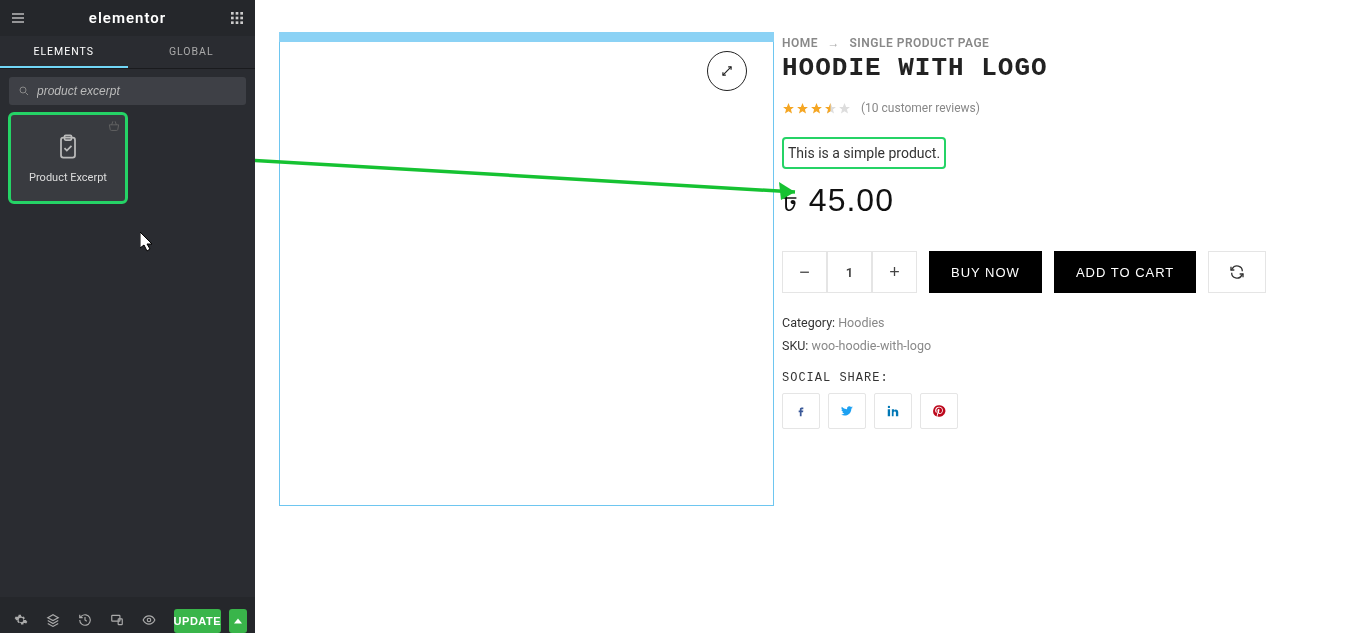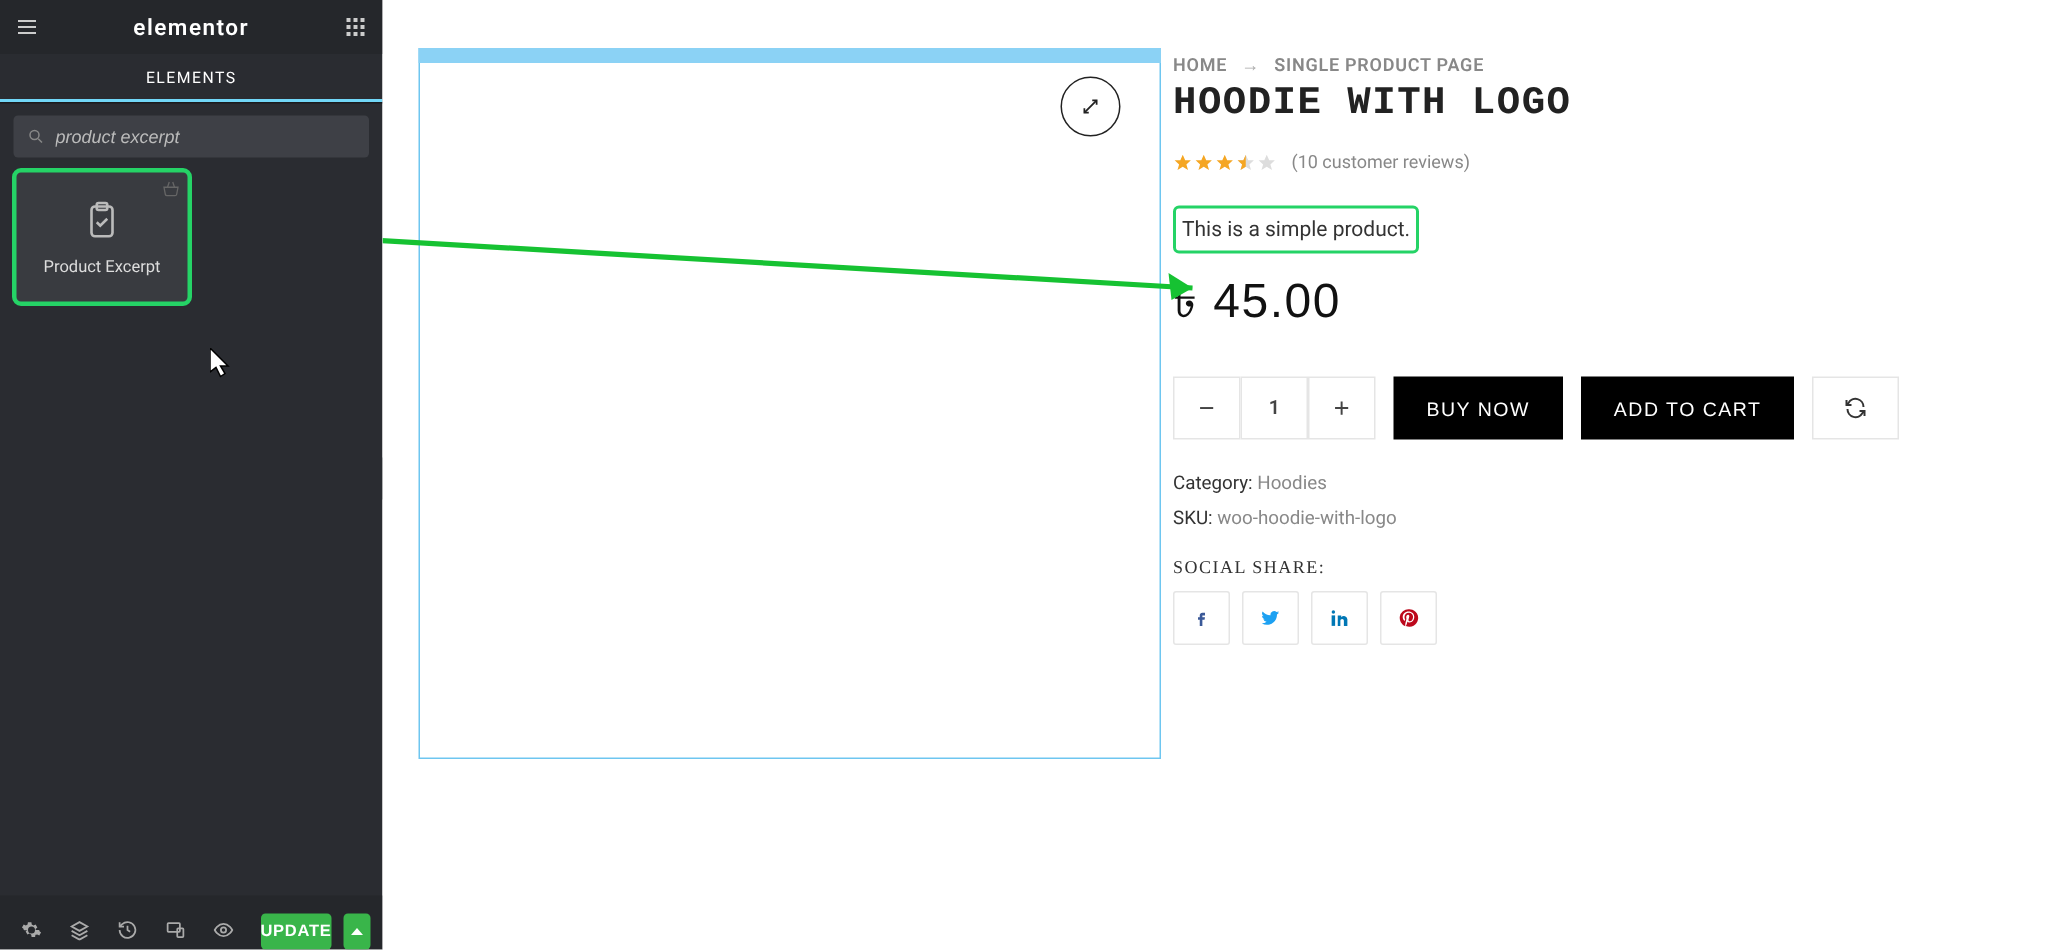--- a/index.html
+++ b/index.html
@@ -57,21 +57,21 @@
   .qty{ display:flex;}
   .qty button, .qty .val{ width:45px; height:42px; border:1px solid #e5e5e5; background:#fff; display:flex; align-items:center; justify-content:center; font-size:18px; color:#444; cursor:pointer;}
   .qty .val{ font-size:13px; cursor:default; font-weight:600;}
   .dark-btn{ height:42px; background:#000; color:#fff; border:none; padding:0 22px; font-family: Impact, "Arial Narrow Bold", sans-serif; font-size:13px; letter-spacing:1px; cursor:pointer;}
   .compare-btn{ width:58px; height:42px; border:1px solid #e5e5e5; background:#fff; display:flex; align-items:center; justify-content:center; cursor:pointer;}
   .compare-btn svg{ width:16px; height:16px;}
 
   .meta{ font-size:12.5px; color:#444; margin-bottom:8px;}
   .meta .label{ color:#333; font-weight:400;}
   .meta .val{ color:#888;}
-  .share-label{ font-family: Liberation Serif, serif; font-size:12px; letter-spacing:1px; color:#333; margin-top:18px; margin-bottom:8px;}
+  .share-label{ font-family: Liberation Mono, monospace; font-size:12px; letter-spacing:1px; color:#333; margin-top:18px; margin-bottom:8px;}
   .socials{ display:flex; gap:8px; margin-bottom:18px;}
   .socials a{ width:38px; height:36px; border:1px solid #e5e5e5; display:flex; align-items:center; justify-content:center; border-radius:2px;}
   .attr-row{ display:flex; height:36px;}
   .attr-row .alabel{ background:#f2f2f2; color:#777; font-size:13px; width:134px; display:flex; align-items:center; justify-content:center;}
   .attr-row .aval{ flex:1; display:flex; align-items:center; padding-left:32px; font-size:13px; color:#333;}
 
   
   .arrow-svg{ position:absolute; pointer-events:none; }
   .cursor-arrow{ position:absolute; left:140px; top:232px; pointer-events:none;}
 
@@ -99,20 +99,21 @@
           <rect x="17" y="10" width="4" height="4"></rect>
           <rect x="3" y="17" width="4" height="4"></rect>
           <rect x="10" y="17" width="4" height="4"></rect>
           <rect x="17" y="17" width="4" height="4"></rect>
         </svg>
     </span>
   </div>
 
   <div class="tabs">
     <div class="tab active">ELEMENTS</div>
+    <div class="tab">GLOBAL</div>
   </div>
 
   <div class="search-wrap">
     <svg viewBox="0 0 24 24" fill="none" stroke="currentColor" stroke-width="2">
         <circle cx="10" cy="10" r="6"></circle>
         <line x1="15" y1="15" x2="20" y2="20"></line>
       </svg>
     <input class="search" value="product excerpt" style="">
   </div>
 

